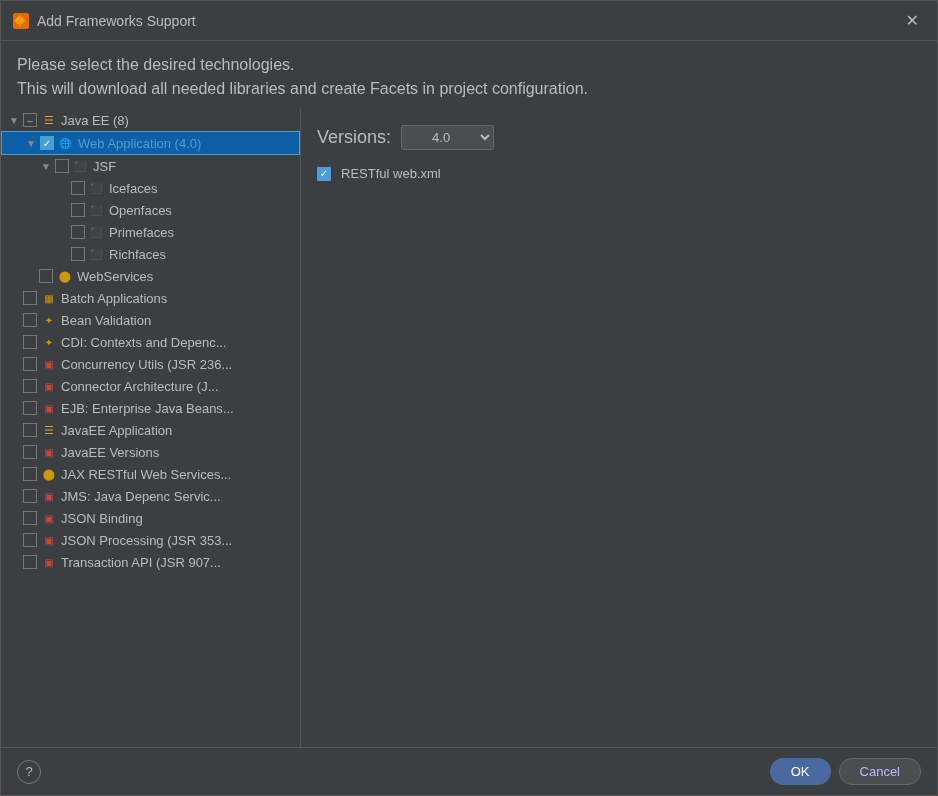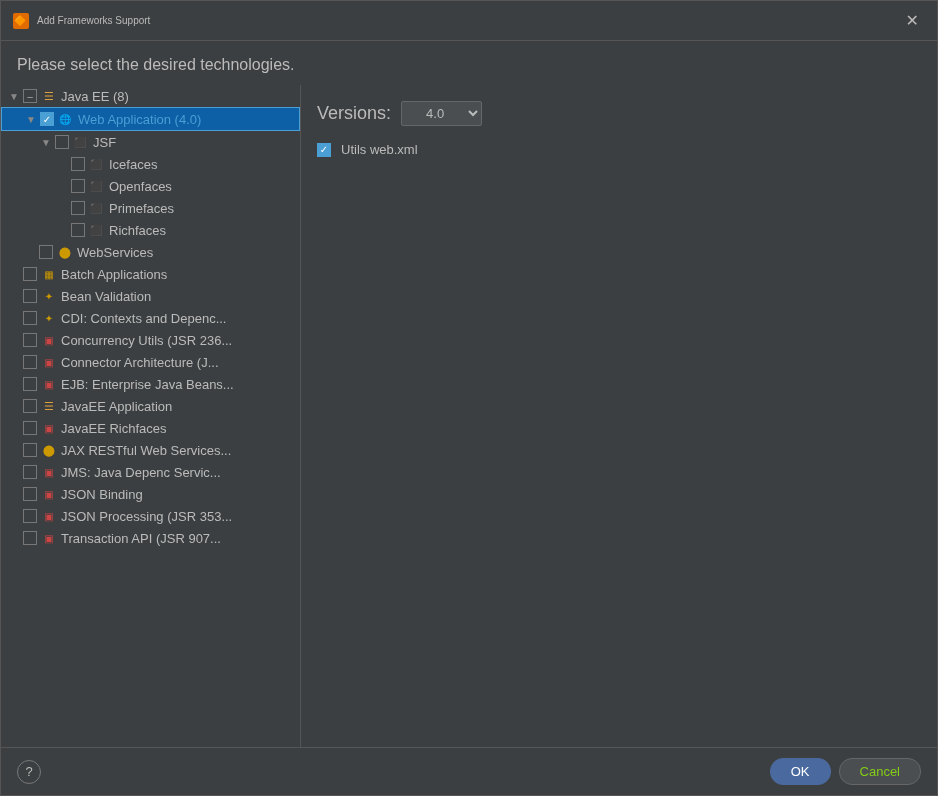--- a/index.html
+++ b/index.html
@@ -48,21 +48,21 @@
       display: flex;
       align-items: center;
       justify-content: center;
       font-size: 10px;
       color: white;
       font-weight: bold;
     }
 
     .title-text {
       color: #bbbbbb;
-      font-size: 10px;
+      font-size: 14px;
     }
 
     .close-btn {
       color: #bbbbbb;
       cursor: pointer;
       font-size: 16px;
       background: none;
       border: none;
       padding: 2px 6px;
     }
@@ -170,21 +170,21 @@
 
     .versions-label {
       color: #bbbbbb;
       font-size: 18px;
     }
 
     .version-select {
       background: #4a4e50;
       border: 1px solid #666;
       color: #bbbbbb;
-      padding: 3px 20px;
+      padding: 3px 26px;
       border-radius: 2px;
       font-size: 13px;
       cursor: pointer;
     }
 
     .checkbox-row {
       display: flex;
       align-items: center;
       gap: 6px;
     }
@@ -231,21 +231,21 @@
     }
 
     .btn-primary {
       background: #4a6a9f;
       color: white;
       border-color: #4a6a9f;
     }
 
     .btn-secondary {
       background: #4a4e50;
-      color: #84cc16;
+      color: #c4b5fd;
       border-color: #666;
     }
 
     
     .icon-javaee { color: #e0a03a; font-size: 11px; }
     .icon-web { color: #4a9fd4; font-size: 10px; }
     .icon-jsf { color: #4a9fd4; font-size: 10px; }
     .icon-plugin { color: #4a9fd4; font-size: 10px; }
     .icon-batch { color: #cc9900; font-size: 10px; }
     .icon-globe { color: #cc9900; font-size: 11px; }
@@ -260,20 +260,21 @@
   <div class="title-bar">
     <div class="title-bar-left">
       <div class="title-icon">🔶</div>
       <span class="title-text">Add Frameworks Support</span>
     </div>
     <button class="close-btn">✕</button>
   </div>
 
   <div class="description">
     <div>Please select the desired technologies.</div>
+    <div>This will download all needed libraries and create Facets in project configuration.</div>
   </div>
 
   <div class="main-content">
 
     <div class="left-panel">
 
       <div class="tree-item indent-1">
         <span class="expand-arrow">▼</span>
         <span class="checkbox partial">–</span>
         <span class="item-icon icon-javaee">☰</span>
@@ -375,21 +376,21 @@
         <span class="expand-arrow"></span>
         <span class="checkbox"></span>
         <span class="item-icon icon-javaee">☰</span>
         <span class="item-label">JavaEE Application</span>
       </div>
 
       <div class="tree-item indent-1">
         <span class="expand-arrow"></span>
         <span class="checkbox"></span>
         <span class="item-icon icon-red">▣</span>
-        <span class="item-label">JavaEE Richfaces</span>
+        <span class="item-label">JavaEE Versions</span>
       </div>
 
       <div class="tree-item indent-1">
         <span class="expand-arrow"></span>
         <span class="checkbox"></span>
         <span class="item-icon icon-globe">⬤</span>
         <span class="item-label">JAX RESTful Web Services...</span>
       </div>
 
       <div class="tree-item indent-1">
@@ -428,21 +429,21 @@
         <select class="version-select">
           <option>4.0</option>
           <option>3.1</option>
           <option>3.0</option>
           <option>2.5</option>
         </select>
       </div>
 
       <div class="checkbox-row">
         <span class="checkbox checked">✓</span>
-        <span class="checkbox-label">Utils web.xml</span>
+        <span class="checkbox-label">RESTful web.xml</span>
       </div>
     </div>
   </div>
 
   <div class="footer">
     <button class="help-btn">?</button>
     <div class="footer-btns">
       <button class="btn btn-primary">OK</button>
       <button class="btn btn-secondary">Cancel</button>
     </div>

